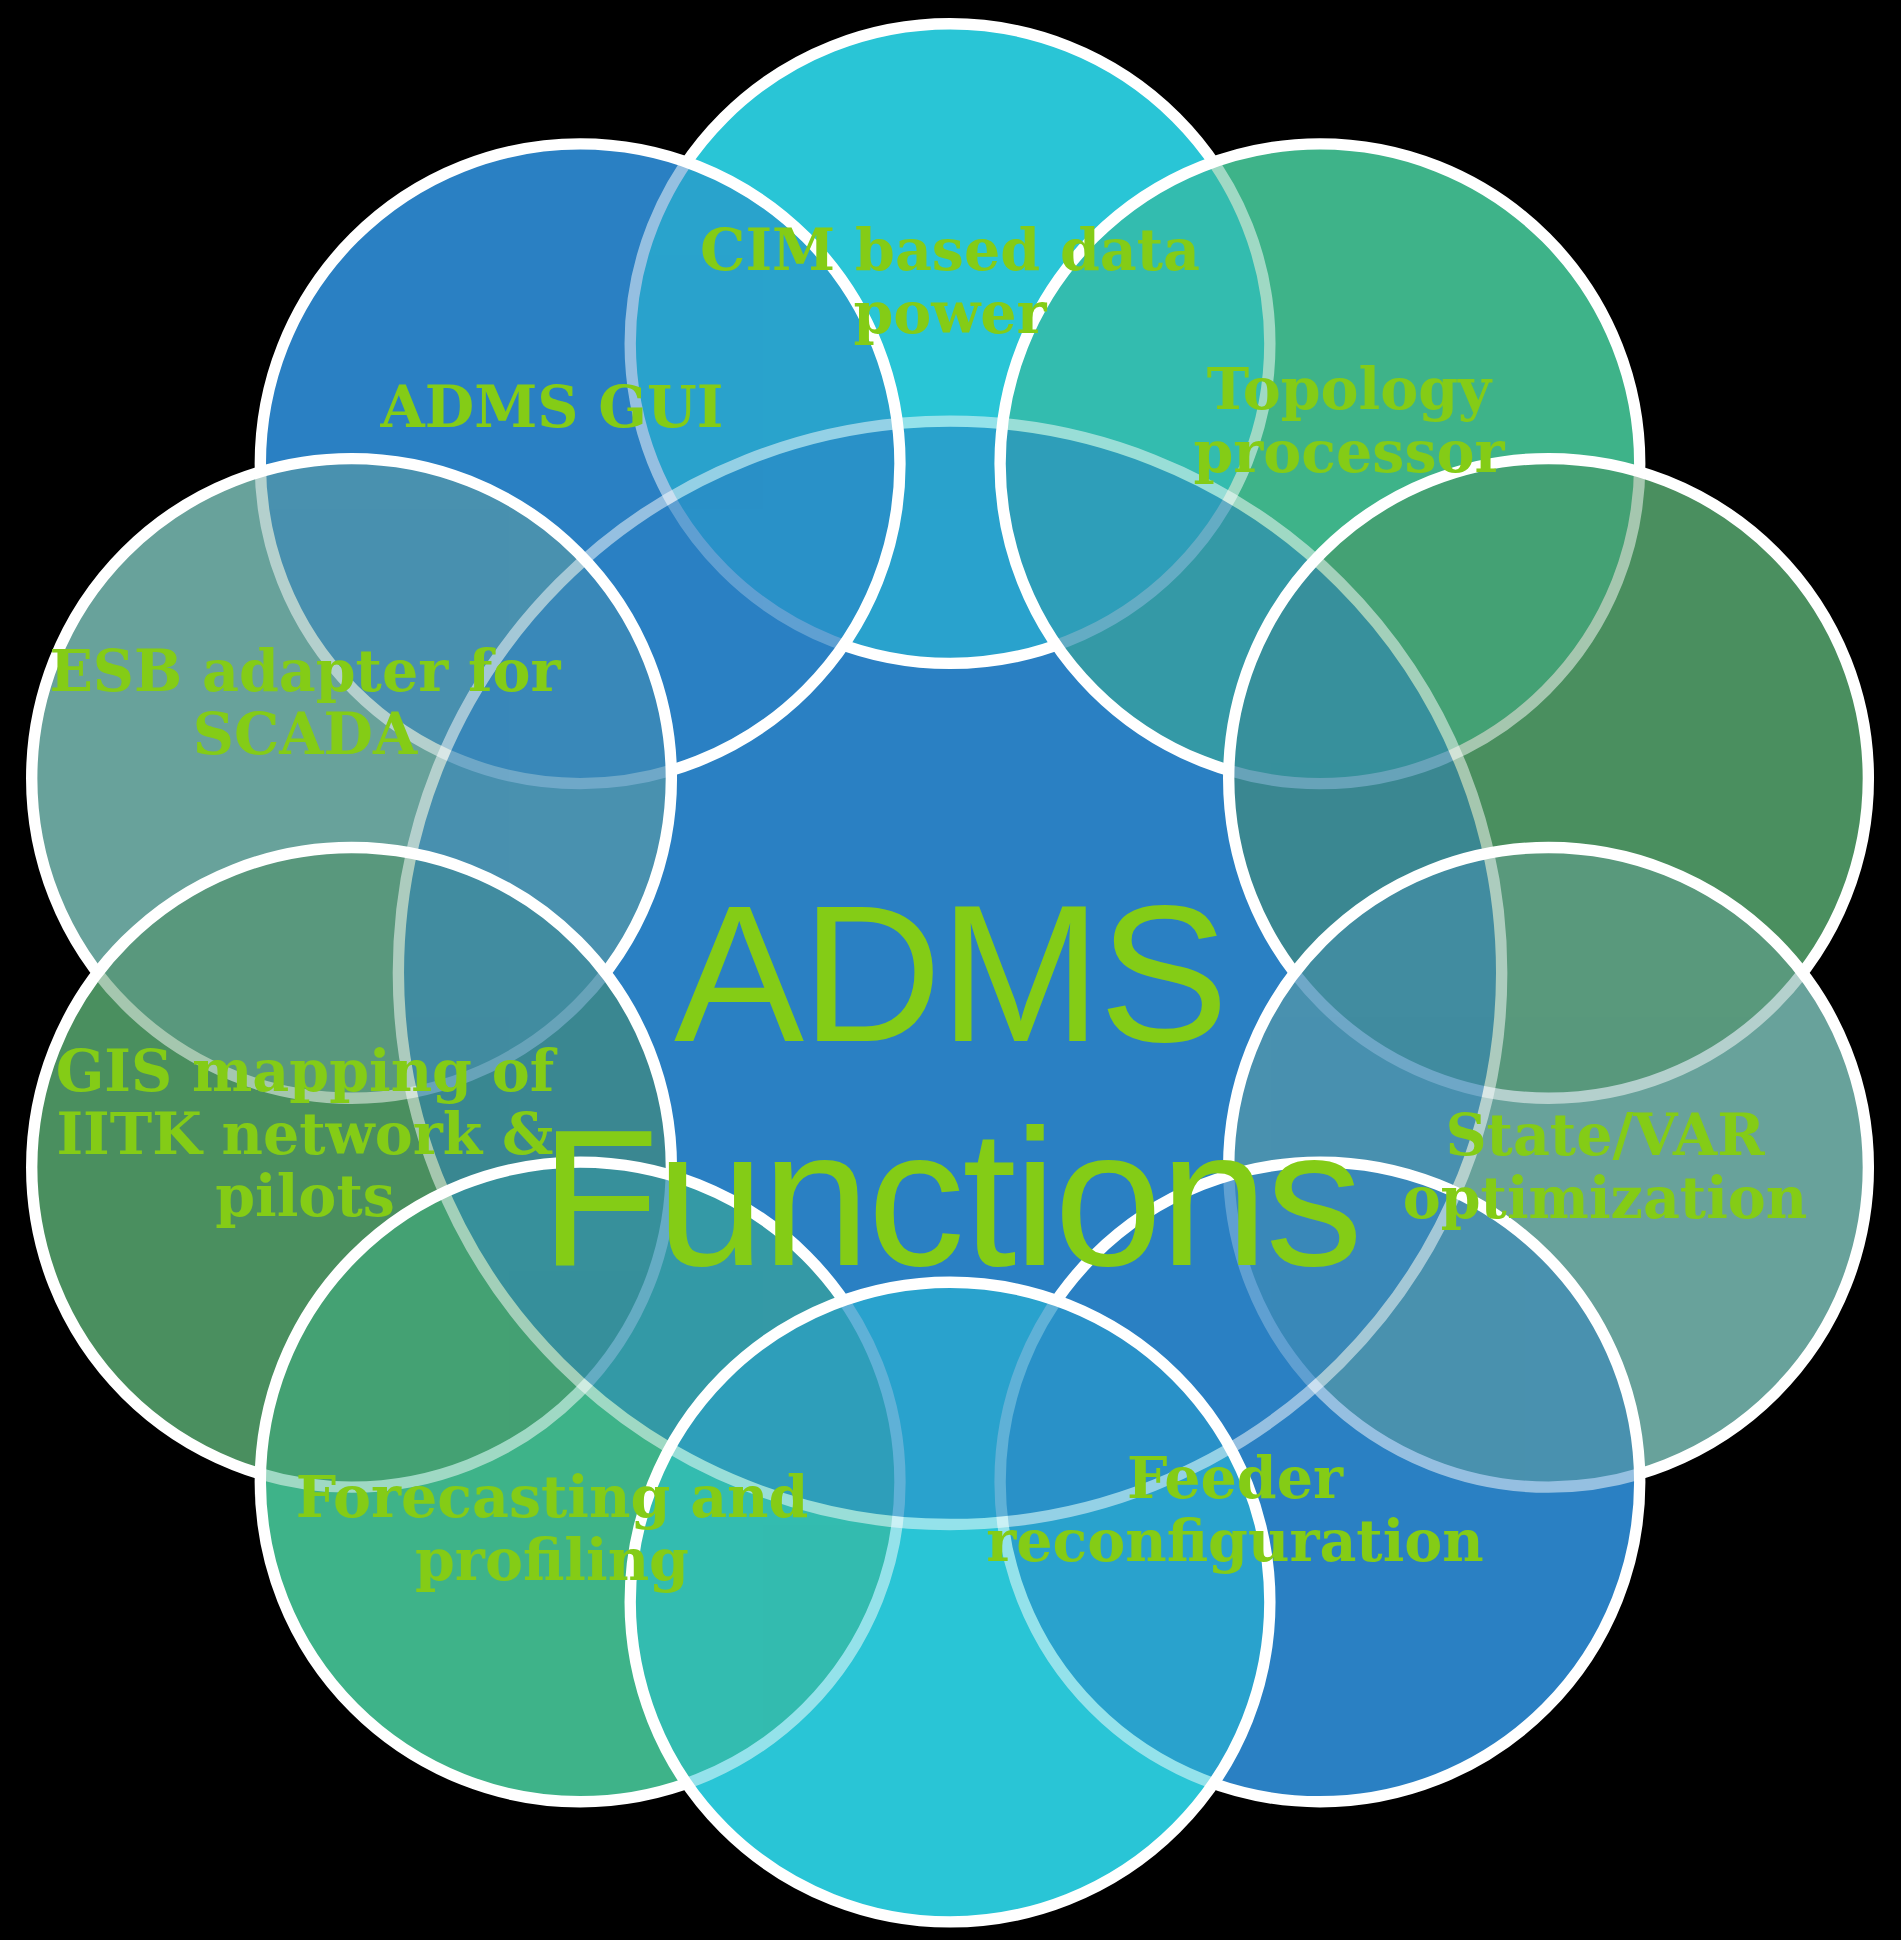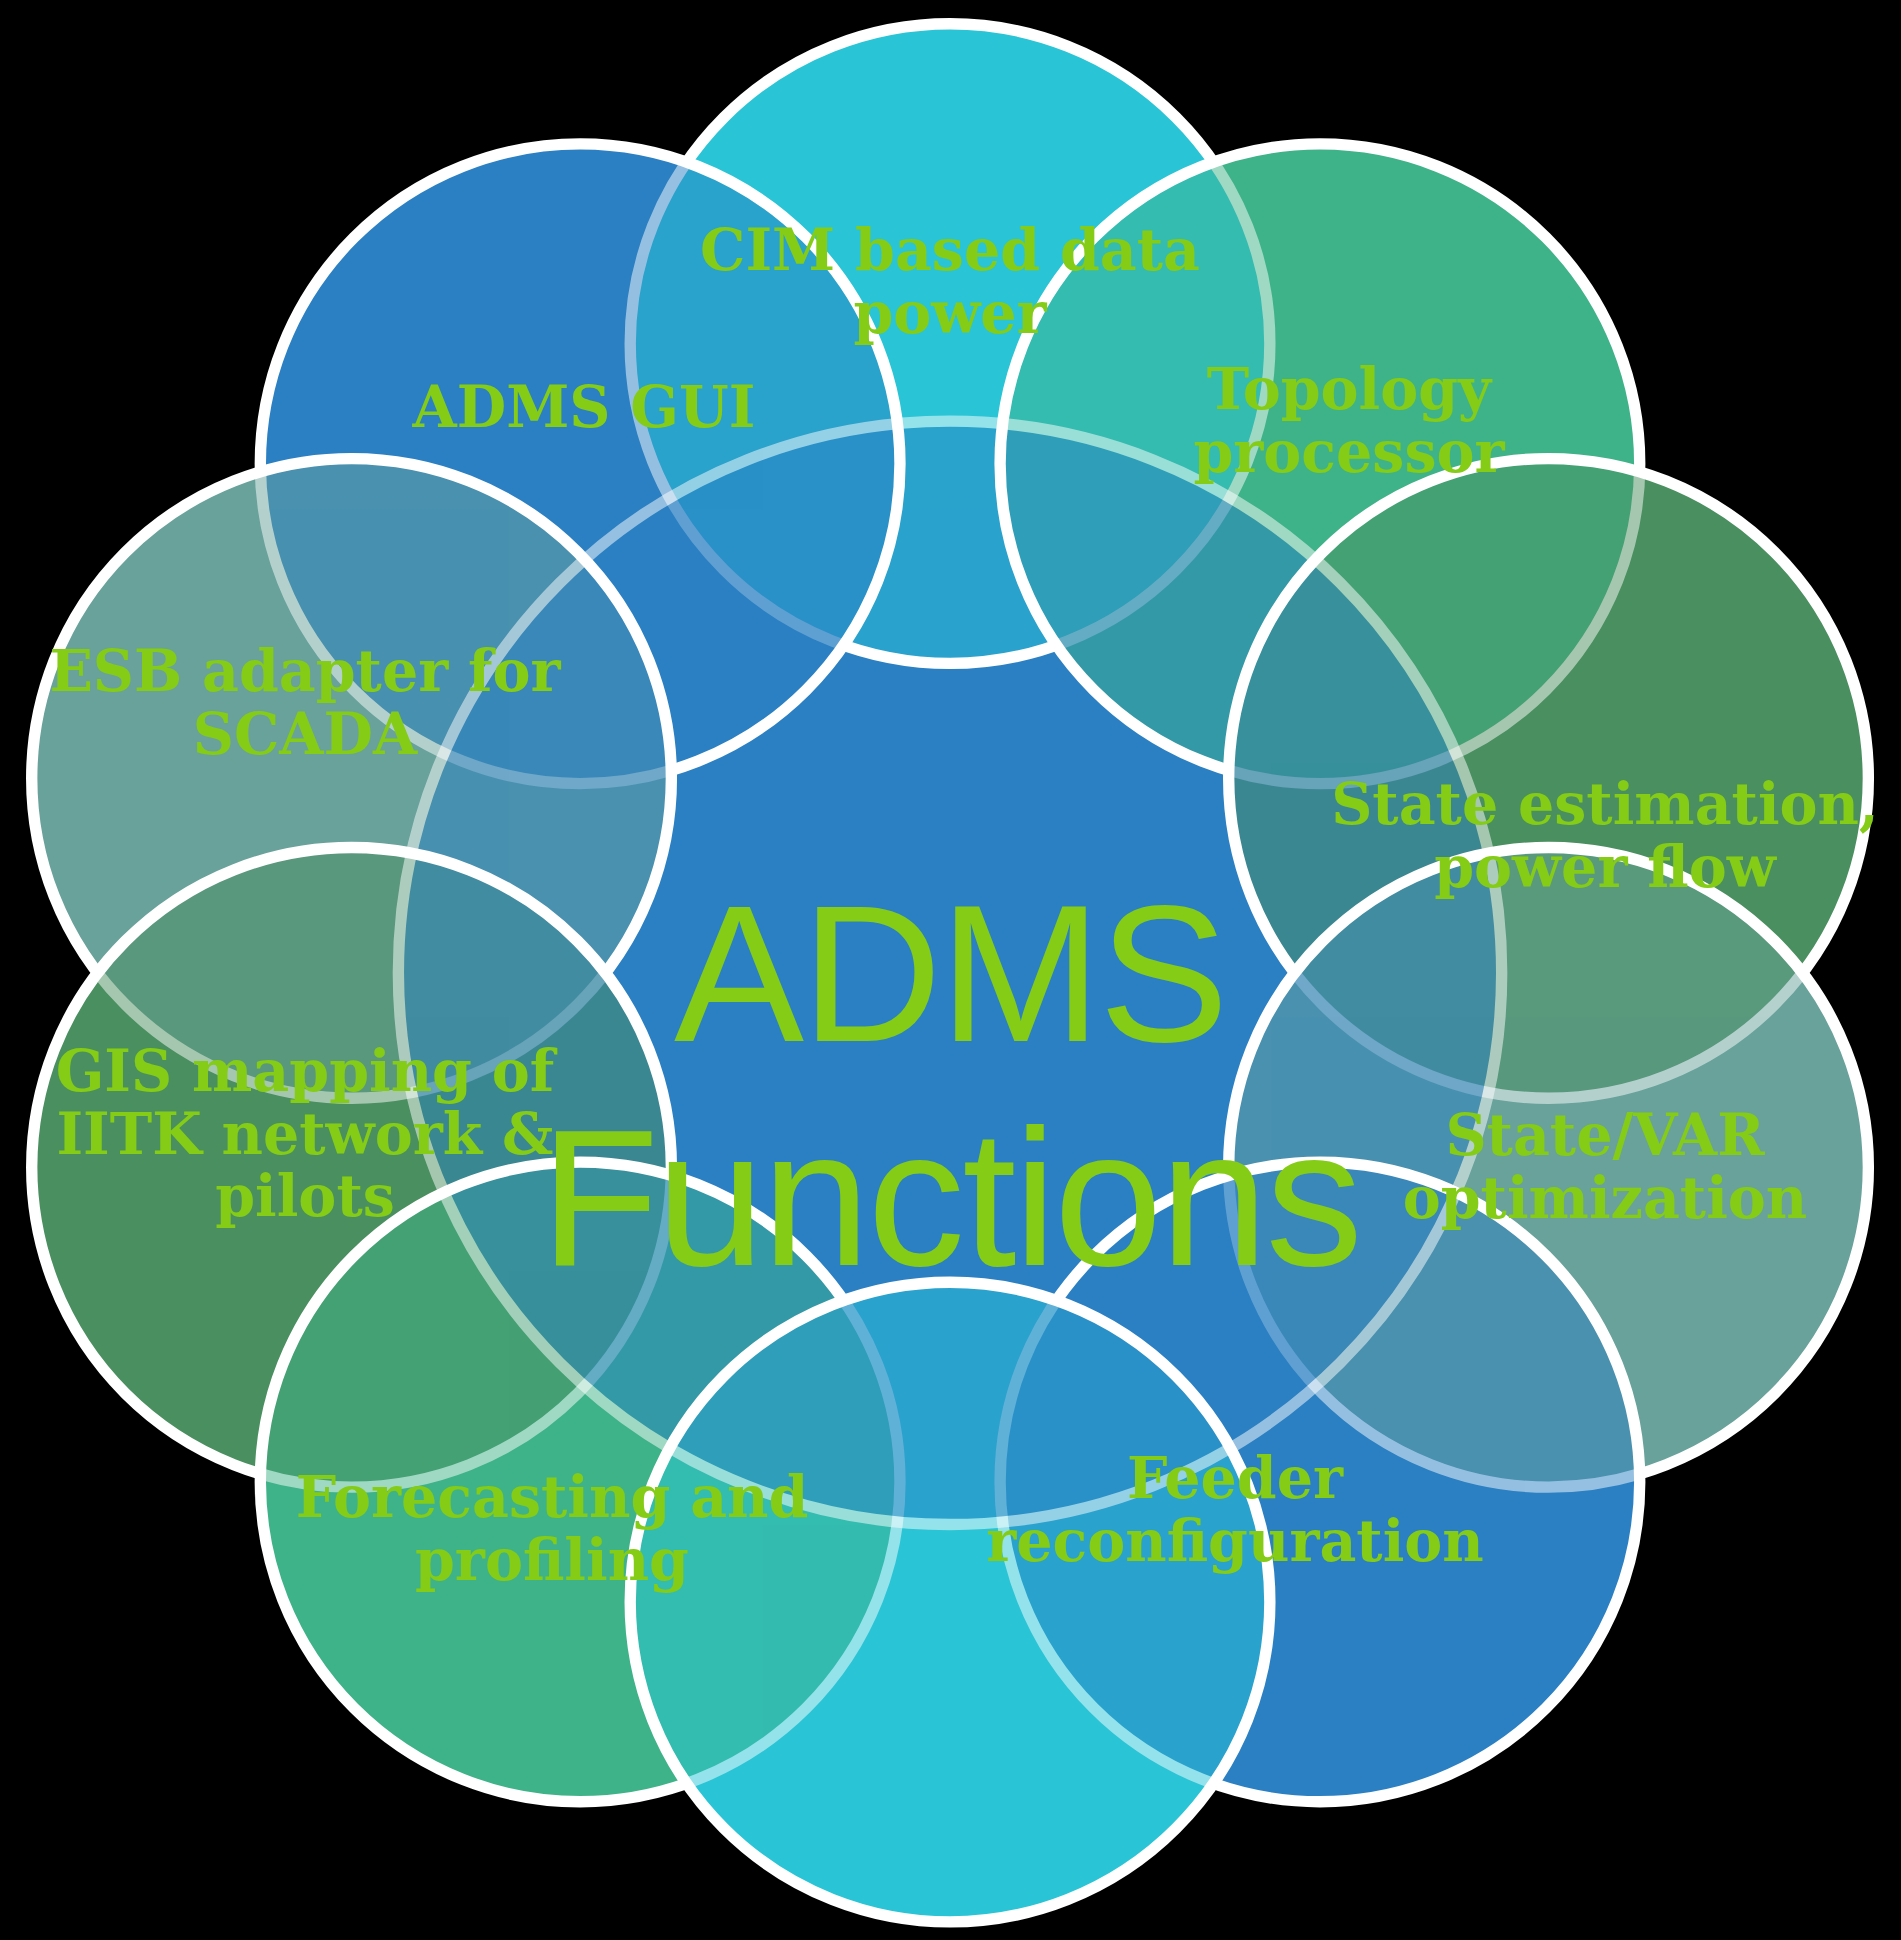--- a/index.html
+++ b/index.html
@@ -165,24 +165,20 @@
   </div>
 
 <div class="label" style="left: 950px; top: 282px;">
       <div>CIM based data</div>
       <div>power</div>
     </div>
     <div class="label" style="left: 1349px; top: 421px;">
       <div>Topology</div>
       <div>processor</div>
     </div>
-    <div class="label" style="left: 1605px; top: 836px;">
-      <div>State estimation,</div>
-      <div>power flow</div>
-    </div>
     <div class="label" style="left: 1605px; top: 1167px;">
       <div>State/VAR</div>
       <div>optimization</div>
     </div>
     <div class="label" style="left: 1235px; top: 1510px;">
       <div>Feeder</div>
       <div>reconfiguration</div>
     </div>
     <div class="label" style="left: 552px; top: 1529px;">
       <div>Forecasting and</div>
@@ -190,17 +186,17 @@
     </div>
     <div class="label" style="left: 305px; top: 1134px;">
       <div>GIS mapping of</div>
       <div>IITK network &amp;</div>
       <div>pilots</div>
     </div>
     <div class="label" style="left: 305px; top: 703px;">
       <div>ESB adapter for</div>
       <div>SCADA</div>
     </div>
-    <div class="label" style="left: 552px; top: 407px; margin-left: 32px;">
+    <div class="label" style="left: 552px; top: 407px;">
       <div>ADMS GUI</div>
     </div>
   </div>
 
 
 </body></html>

